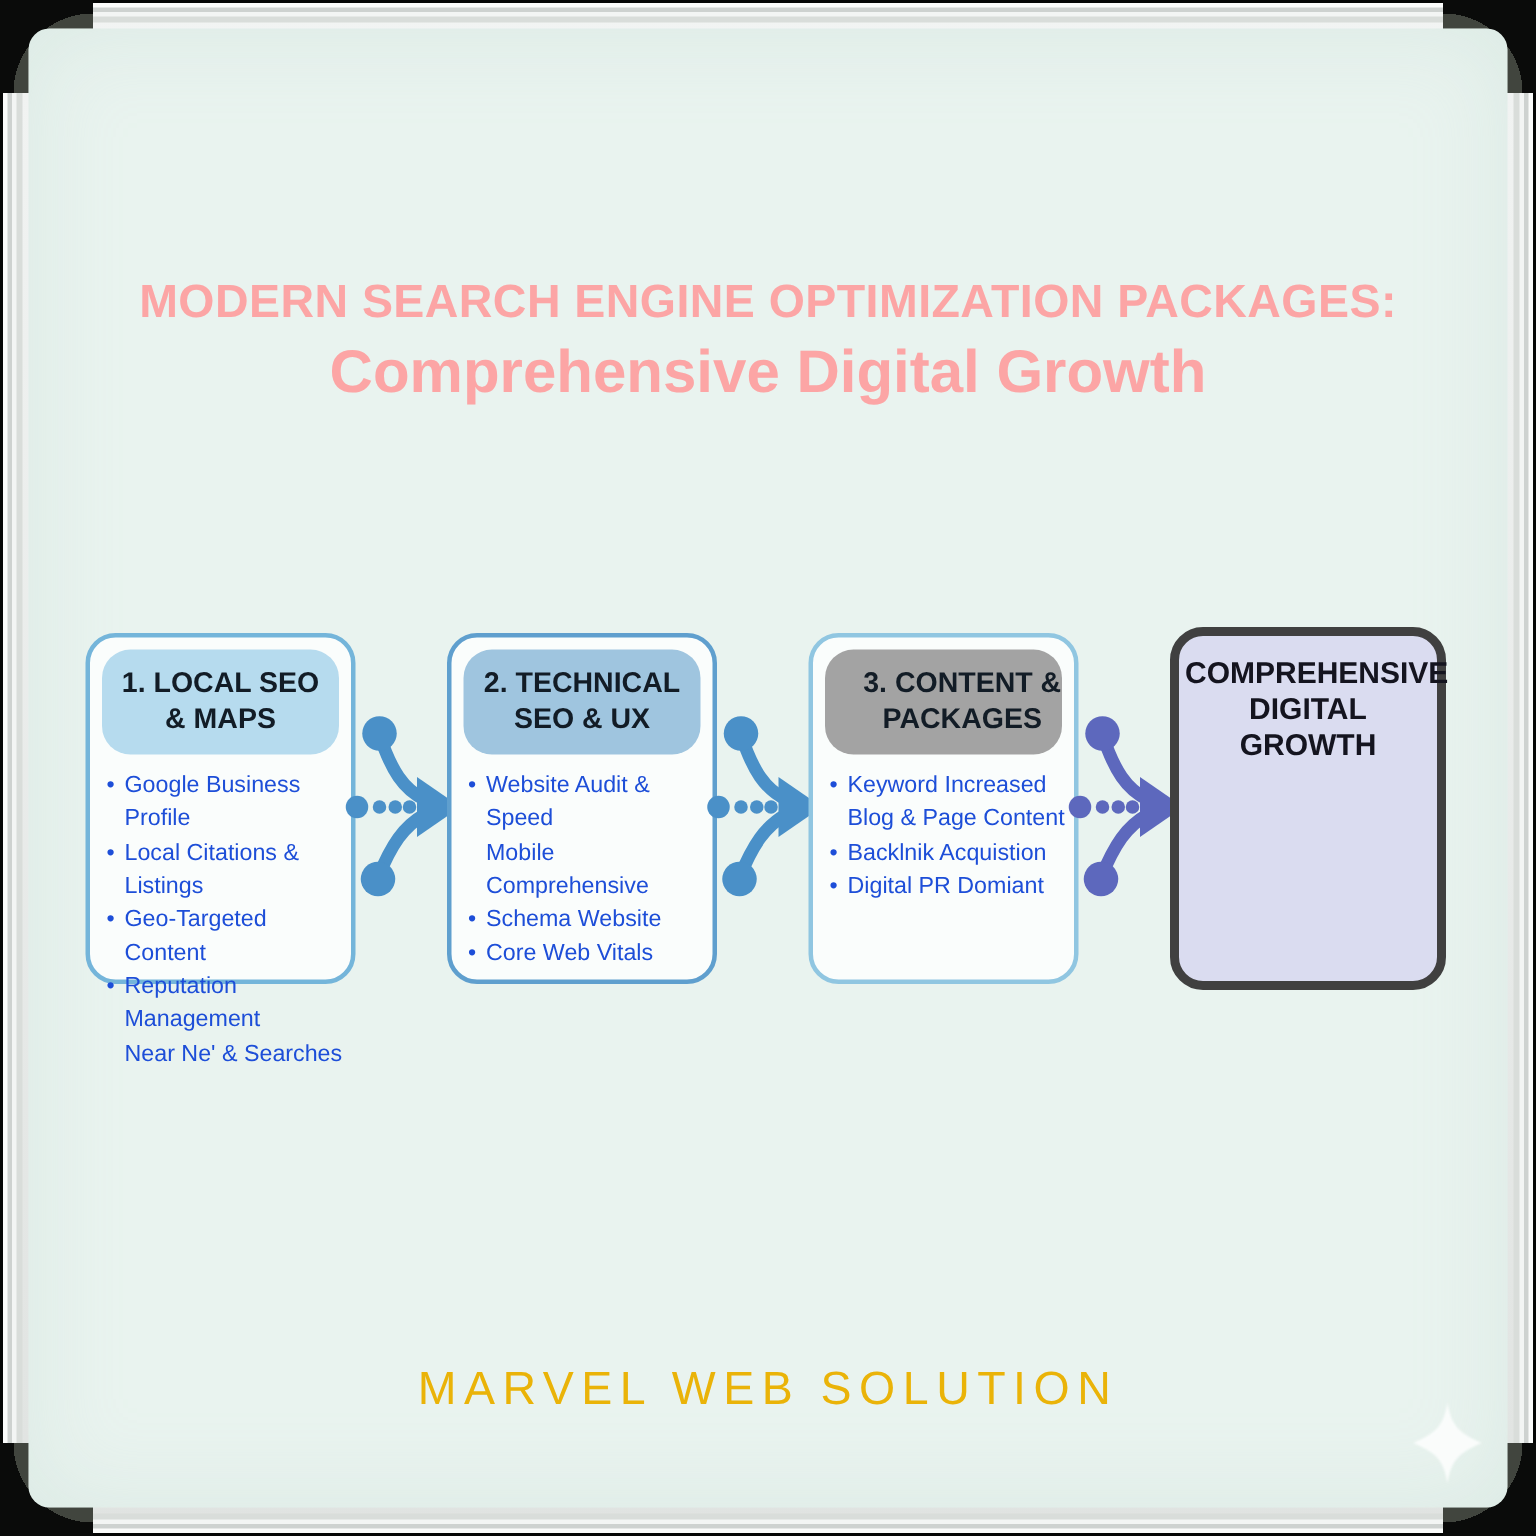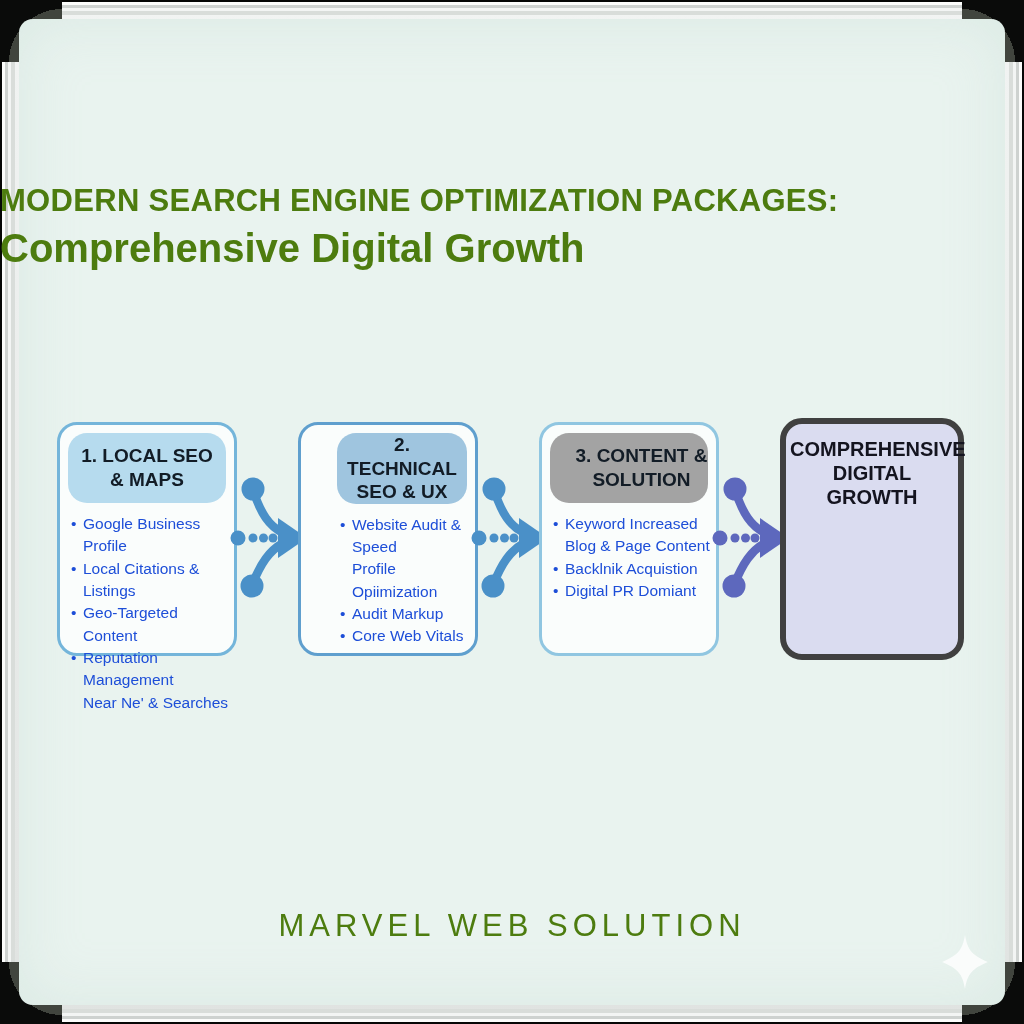--- a/index.html
+++ b/index.html
@@ -19,31 +19,31 @@
   .corner.tl { top:0; left:0;  background:radial-gradient(circle at 100% 100%, rgba(0,0,0,0) 0 40px, #41453e 40px 53px, #0a0b0a 53px); }
   .corner.tr { top:0; right:0; background:radial-gradient(circle at 0% 100%,  rgba(0,0,0,0) 0 40px, #41453e 40px 53px, #0a0b0a 53px); }
   .corner.bl { bottom:0; left:0;  background:radial-gradient(circle at 100% 0%, rgba(0,0,0,0) 0 40px, #41453e 40px 53px, #0a0b0a 53px); }
   .corner.br { bottom:0; right:0; background:radial-gradient(circle at 0% 0%,  rgba(0,0,0,0) 0 40px, #41453e 40px 53px, #0a0b0a 53px); }
   .surface {
     position:absolute; inset:19px; border-radius:14px; background:#e9f3ef;
     box-shadow: inset 0 0 60px rgba(185,212,202,0.30); z-index:3;
   }
   .content { position:absolute; inset:0; z-index:4; }
 
-  .titles { position:absolute; top:183px; left:0; right:0; text-align:left; color:#4d7c0f; }
+  .titles { position:absolute; top:183px; left:0; right:0; text-align:center; color:#fca5a5; }
   .t1 { font-size:31px; font-weight:700; letter-spacing:0.3px; }
   .t2 { font-size:40px; font-weight:700; margin-top:7px; }
 
   .flow { position:absolute; top:422px; left:57px; display:flex; align-items:flex-start; }
   .box {
     box-sizing:border-box; width:180px; height:234px; flex:none;
     background:#fafdfc; border:3.5px solid #6fb0d8; border-radius:20px;
   }
   .box1 { border-color:#74b5da; }
-  .box2 { border-color:#5f9fce;padding-left:28px; }
+  .box2 { border-color:#5f9fce; }
   .box3 { border-color:#90c6e1; }
   .box4 {
     width:184px; height:242px; margin-top:-4px;
     background:#dadcf0; border:6px solid #404040; border-radius:22px;
   }
   .head {
     margin:8px 8px 0; border-radius:19px; min-height:70px;
     display:flex; flex-direction:column; justify-content:center; align-items:center;
     text-align:center; font-size:19px; font-weight:700; line-height:1.24; color:#121c26;
   }
@@ -62,21 +62,21 @@
   .list li.b::before { content:"•"; position:absolute; left:1px; }
   .box4 .list { margin-top:7px; padding-left:12px; }
 
   .arrow { width:61px; flex:none; display:flex; justify-content:center; padding-top:52px; }
   .arrow svg { overflow:visible; }
   .a-blue   { color:#4a90c8; }
   .a-purple { color:#5d68bd; }
 
   .footer {
     position:absolute; top:908px; left:0; right:0; text-align:center;
-    font-size:31px; letter-spacing:5px; color:#4d7c0f; font-weight:400;
+    font-size:31px; letter-spacing:5px; color:#eab308; font-weight:400;
   }
   .sparkle { position:absolute; left:936px; top:933px; width:58px; height:58px; opacity:0.92; filter:blur(0.6px); }
 </style>
 </head>
 <body>
 
 <div>
   <div class="frame"></div>
   <div class="corner tl"></div>
   <div class="corner tr"></div>
@@ -121,22 +121,22 @@
         </svg>
       </div>
 
       <div class="box box2">
         <div class="head">
           <span>2. TECHNICAL</span>
           <span>SEO &amp; UX</span>
         </div>
         <ul class="list">
           <li class="b">Website Audit &amp; Speed</li>
-          <li>Profile Opiimization</li>
-          <li class="b">Audit Markup</li>
+          <li>Mobile Comprehensive</li>
+          <li class="b">Schema Website</li>
           <li class="b">Core Web Vitals</li>
         </ul>
       </div>
 
       <div class="arrow a-blue">
         <svg width="62" height="140" viewBox="0 0 62 140" aria-hidden="true">
           <path d="M16 16 C 24 40, 32 52, 46 59" fill="none" stroke="currentColor" stroke-width="8.5" stroke-linecap="round"></path>
           <path d="M15 111 C 24 89, 32 77, 46 69" fill="none" stroke="currentColor" stroke-width="8.5" stroke-linecap="round"></path>
           <circle cx="16" cy="15" r="11.5" fill="currentColor"></circle>
           <circle cx="15" cy="112" r="11.5" fill="currentColor"></circle>
@@ -144,21 +144,21 @@
           <circle cx="16" cy="64" r="4.5" fill="currentColor"></circle>
           <circle cx="26.5" cy="64" r="4.5" fill="currentColor"></circle>
           <circle cx="36" cy="64" r="4.5" fill="currentColor"></circle>
           <polygon points="41,44 70,64 41,84" fill="currentColor"></polygon>
         </svg>
       </div>
 
       <div class="box box3">
         <div class="head">
           <span>3. CONTENT &amp;</span>
-          <span>SOLUTION</span>
+          <span>PACKAGES</span>
         </div>
         <ul class="list">
           <li class="b">Keyword Increased</li>
           <li>Blog &amp; Page Content</li>
           <li class="b">Backlnik Acquistion</li>
           <li class="b">Digital PR Domiant</li>
         </ul>
       </div>
 
       <div class="arrow a-purple">

